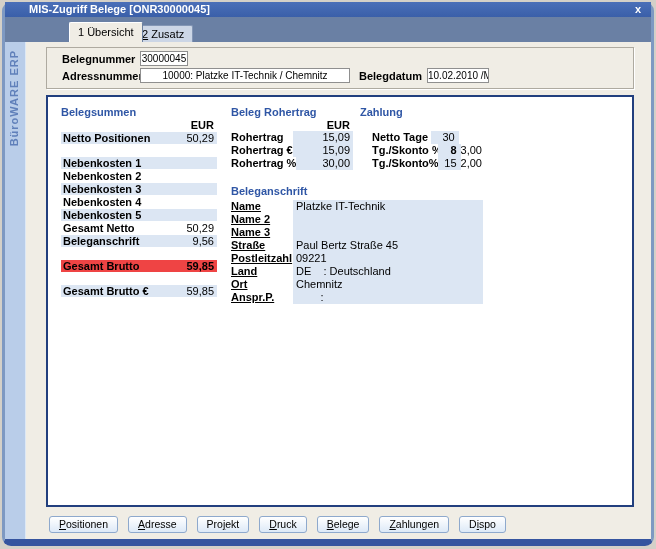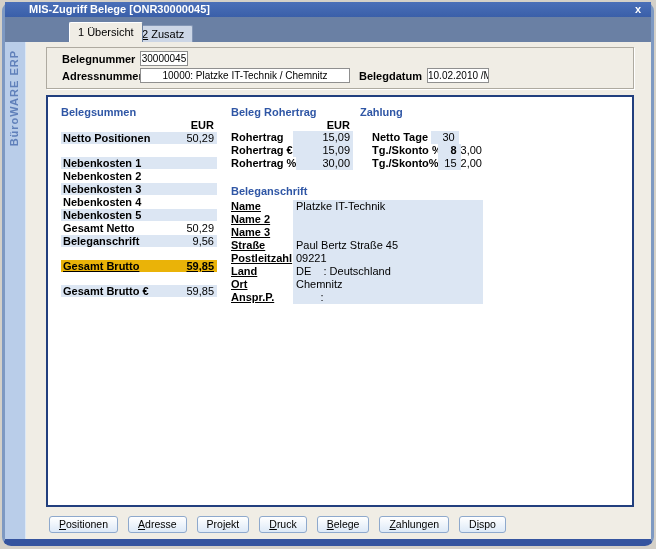--- a/index.html
+++ b/index.html
@@ -77,21 +77,21 @@
   }
   .sec{position:absolute;}
   .sectitle{height:13px;line-height:13px;font-weight:bold;color:#2f56a5;font-size:11px;}
   .hdrrow{height:12px;line-height:12px;text-align:right;font-weight:bold;padding-right:3px;}
   
   .s1{left:13px;top:9px;width:156px;}
   .r1{display:flex;height:12px;line-height:12px;margin-top:1px;}
   .r1 .lab{flex:1;font-weight:bold;padding-left:2px;white-space:nowrap;}
   .r1 .val{text-align:right;padding-right:3px;min-width:40px;}
   .shade{background:#dce6f3;}
-  .hl{background:#eab308;text-decoration:underline;}
+  .hl{background:#ef4444;}
   .hl .val{font-weight:bold;}
   .gap{margin-top:13px;}
   
   .s2{left:183px;top:9px;width:122px;}
   .r2{display:flex;height:13px;line-height:13px;}
   .r2 .lab{flex:1;font-weight:bold;white-space:nowrap;}
   .r2 .cell{width:60px;text-align:right;padding-right:3px;background:#dce6f3;box-sizing:border-box;}
   
   .s3{left:312px;top:9px;width:122px;}
   .r3{display:flex;height:13px;line-height:13px;margin-left:12px;}

